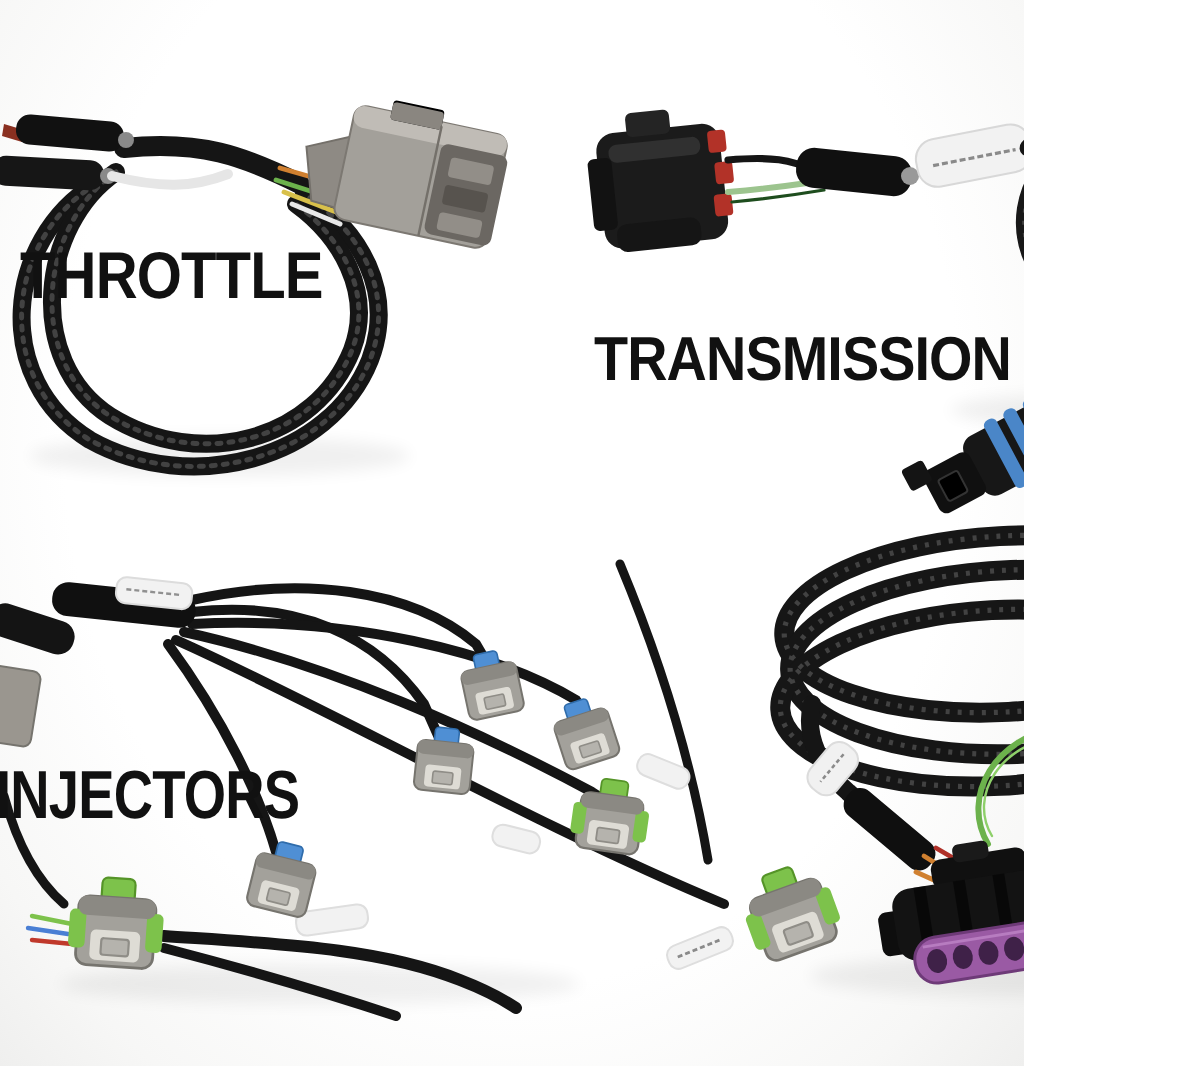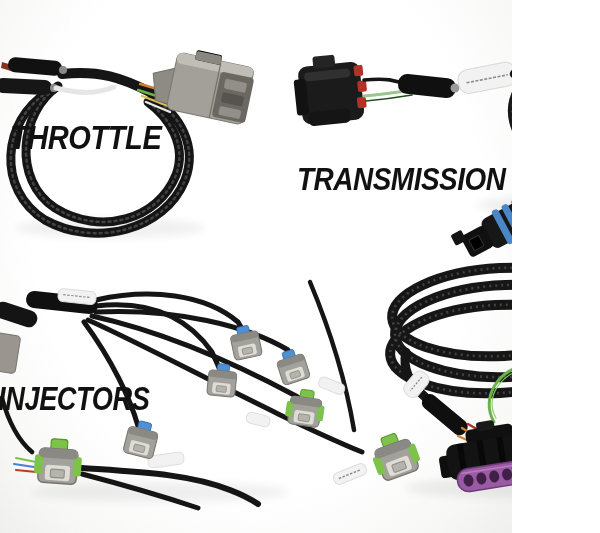--- a/index.html
+++ b/index.html
@@ -1,20 +1,19 @@
 <!DOCTYPE html>
 <html><head>
 <meta charset="utf-8">
 <style>
   html,body{margin:0;padding:0;background:#fff;}
   #stage{
     position:relative;width:512px;height:533px;overflow:hidden;
     background:radial-gradient(ellipse at 50% 40%, #ffffff 62%, #f7f7f6 86%, #efefee 100%);
     font-family:"Liberation Sans", sans-serif;
-    font-style:italic;
   }
   svg{position:absolute;left:0;top:0;display:block;}
   .label{
     position:absolute;font-weight:700;color:#111;letter-spacing:-0.5px;
     transform-origin:left top;white-space:nowrap;line-height:1;
     font-family:"Liberation Sans", sans-serif;
   }
   #lbl-throttle    {left:10px;  top:121px; font-size:33px; transform:scaleX(0.88);}
   #lbl-transmission{left:297px; top:164px; font-size:31px; transform:scaleX(0.90);}
   #lbl-injectors   {left:-2px;  top:381px; font-size:34px; transform:scaleX(0.80);}

